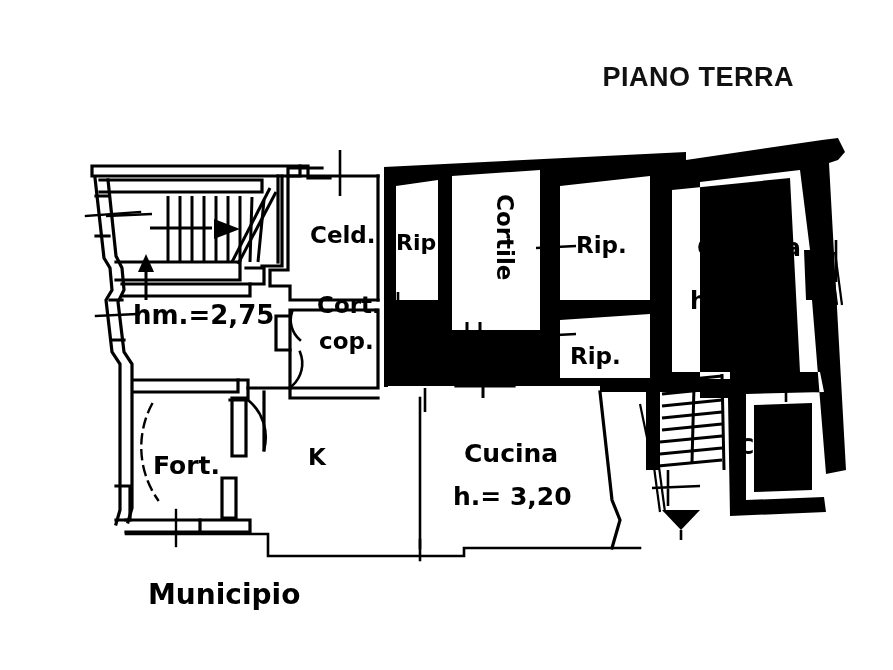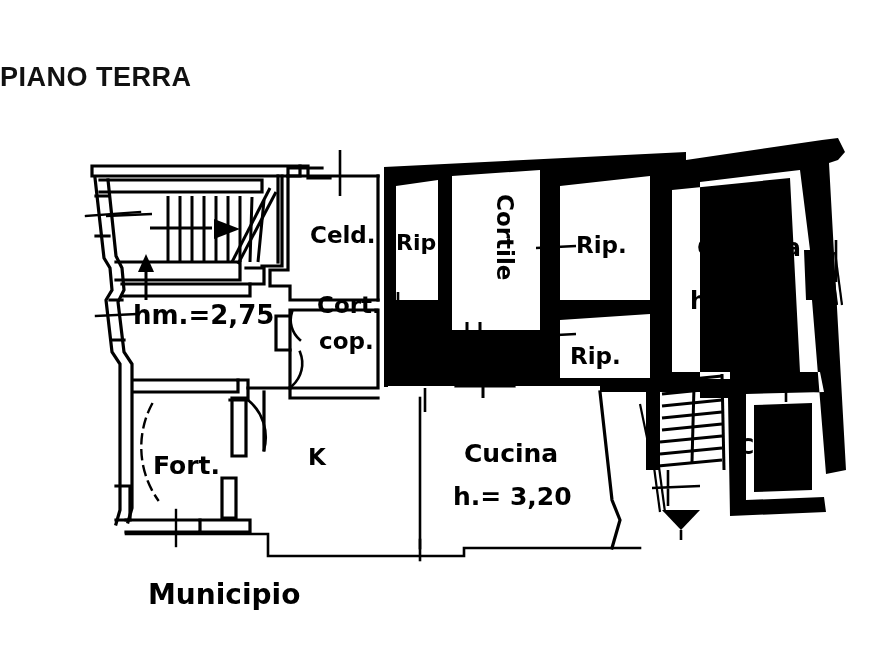--- a/index.html
+++ b/index.html
@@ -17,21 +17,21 @@
     position: relative;
     width: 893px;
     height: 670px;
     background: #ffffff;
   }
   #plan-title {
     position: absolute;
     left: 0;
     top: 62px;
     width: 794px;
-    text-align: left;
+    text-align: right;
     font-family: "Liberation Sans", sans-serif;
     font-weight: bold;
     font-size: 27px;
     letter-spacing: 0.5px;
     color: #111111;
   }
   #drawing {
     position: absolute;
     left: 0;
     top: 0;

